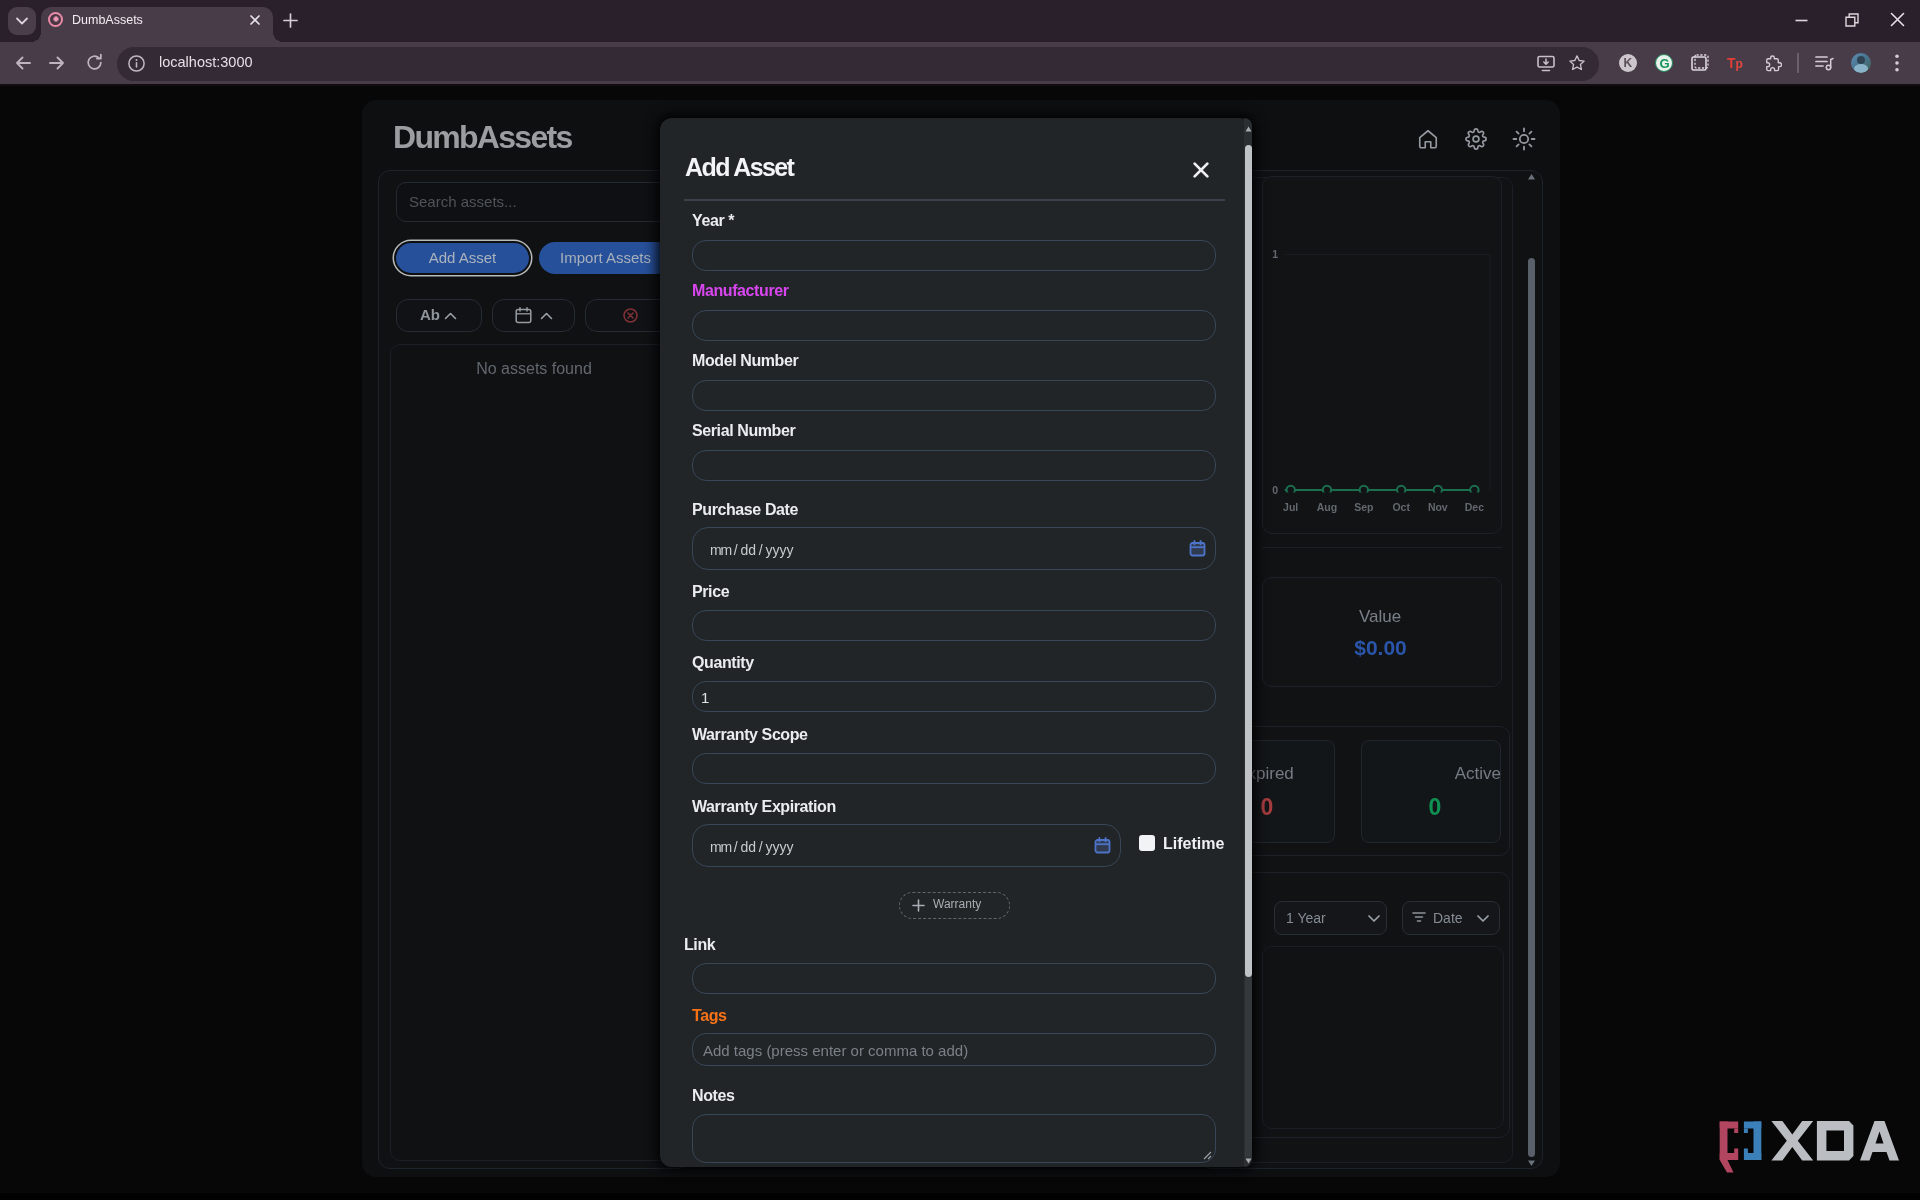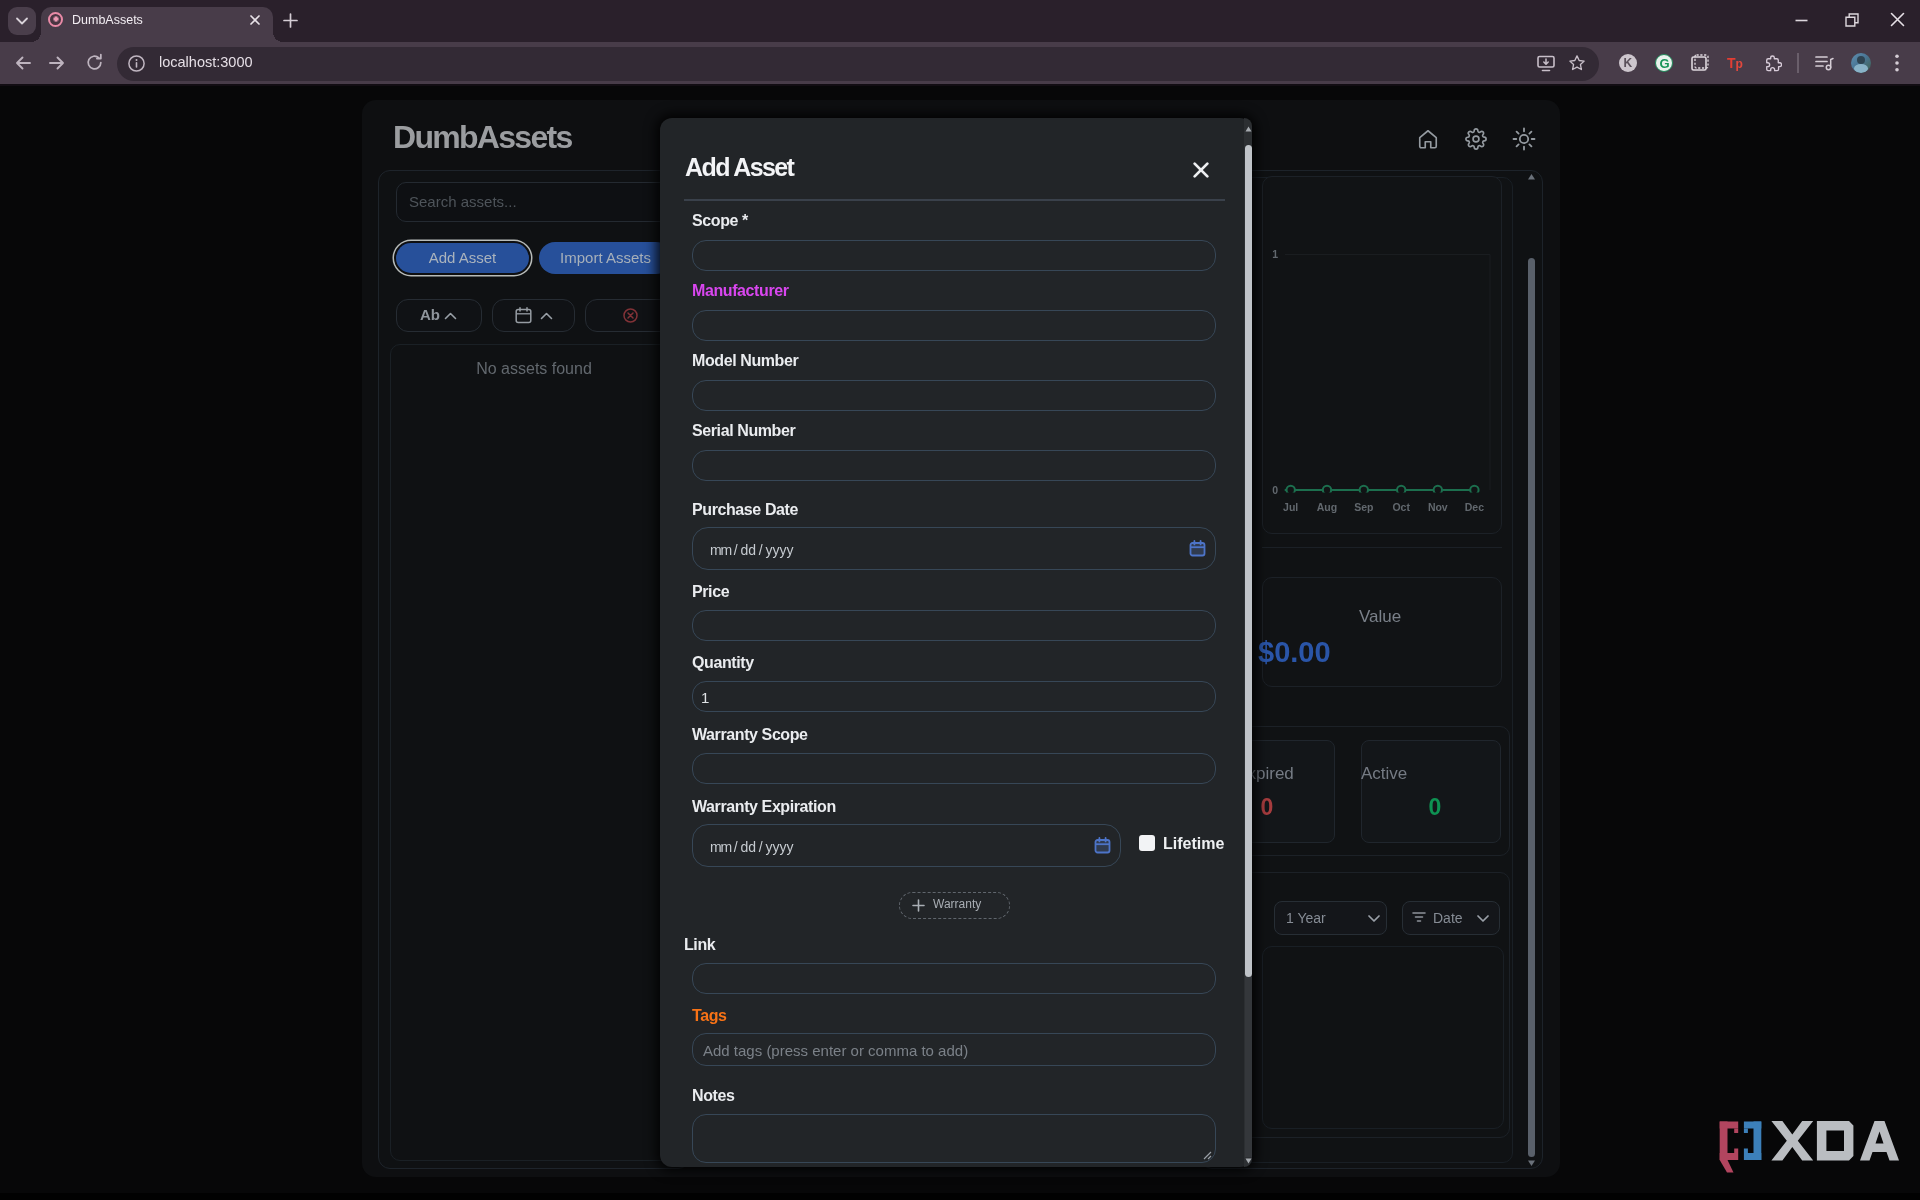--- a/index.html
+++ b/index.html
@@ -160,27 +160,27 @@
         <text x="65" y="268">Aug</text>
         <text x="101.8" y="268">Sep</text>
         <text x="139.2" y="268">Oct</text>
         <text x="175.8" y="268">Nov</text>
         <text x="212.4" y="268">Dec</text>
 </g>
     </svg>
 <div class="a" style="left:1262px;top:547px;width:240px;height:1px;background:#1b2026"></div>
 <div class="a" style="left:1262px;top:577px;width:240px;height:110px;border:1px solid #1c2127;border-radius:10px;background:#111315"></div>
 <div class="a" style="left:1258px;top:607px;width:244px;font-size:17px;color:#7a8089;text-align:center">Value</div>
-<div class="a" style="left:1258px;top:636px;width:245px;font-size:29px;font-weight:bold;color:#2a55a8;">$0.00</div>
+<div class="a" style="left:1258px;top:636px;width:245px;font-size:21px;font-weight:bold;color:#2a55a8;text-align:center">$0.00</div>
 <div class="a" style="left:1230px;top:726px;width:280px;height:130px;border:1px solid #1c2127;border-radius:10px"></div>
 <div class="a" style="left:1195px;top:740px;width:140px;height:103px;border:1px solid #20262d;border-radius:8px;background:#131619"></div>
 <div class="a" style="left:1361px;top:740px;width:140px;height:103px;border:1px solid #20262d;border-radius:8px;background:#131619"></div>
 <div class="a" style="left:1195px;top:764px;width:140px;font-size:17px;color:#757b84;text-align:center">Expired</div>
 <div class="a" style="left:1195px;top:794px;width:144px;font-size:23px;font-weight:bold;color:#a63c3e;text-align:center">0</div>
-<div class="a" style="left:1361px;top:764px;width:140px;font-size:17px;color:#757b84;text-align:left">Active</div>
+<div class="a" style="left:1361px;top:764px;width:140px;font-size:17px;color:#757b84;text-align:right">Active</div>
 <div class="a" style="left:1361px;top:794px;width:148px;font-size:23px;font-weight:bold;color:#0e9152;text-align:center">0</div>
 <div class="a" style="left:1230px;top:872px;width:280px;height:266px;border:1px solid #1c2127;border-radius:10px"></div>
 <div class="a" style="left:1274px;top:901px;width:113px;height:34px;border:1px solid #272e35;border-radius:8px;background:#14161a"></div>
 <div class="a" style="left:1286px;top:910px;font-size:14px;color:#868c95">1 Year</div>
 <svg class="a" style="left:1368px;top:915px" width="12" height="7" viewBox="0 0 12 7">
       <path d="M1 1 L6 6 L11 1" stroke="#9aa0a8" stroke-width="1.7" fill="none" stroke-linecap="round" stroke-linejoin="round"></path>
     </svg>
 <div class="a" style="left:1402px;top:901px;width:98px;height:34px;border:1px solid #272e35;border-radius:8px;background:#14161a"></div>
 <svg class="a" style="left:1412px;top:911px" width="14" height="12" viewBox="0 0 14 12">
       <path d="M1 2 H13 M3.5 6 H10.5 M5.5 10 H8.5" stroke="#8d939b" stroke-width="1.6" stroke-linecap="round"></path>
@@ -218,21 +218,21 @@
 <path d="M102.9 4 H135 L139.4 8.4 V39.1 L135 43.5 H102.9 Z M112.4 13.5 V34 H130 V13.5 Z" fill-rule="evenodd"></path>
 <path d="M146 43.5 L160.5 4 H170.5 L185 43.5 H175.5 L172.5 35 H158.5 L155.5 43.5 Z M161.5 26.5 L169.5 26.5 L165.5 14.5 Z" fill-rule="evenodd"></path>
 </g>
 </svg>
 <div class="a" style="left:660px;top:118px;width:592px;height:1049px;background:#222528;border-radius:12px;box-shadow:0 0 12px 4px rgba(0,0,0,0.85)"></div>
 <div class="a" style="left:685px;top:153px;font-size:25px;font-weight:bold;color:#f3f4f6;letter-spacing:-1.6px">Add Asset</div>
 <svg class="a" style="left:1192px;top:161px" width="18" height="18" viewBox="0 0 17 17">
       <path d="M2.5 2.5 L14.5 14.5 M14.5 2.5 L2.5 14.5" stroke="#edeff1" stroke-width="2.6" stroke-linecap="round"></path>
     </svg>
 <div class="a" style="left:684px;top:199px;width:541px;height:1.5px;background:#3a414b"></div>
-<div class="a" style="left:692px;top:212px;font-size:16px;font-weight:bold;color:#eaecef;letter-spacing:-0.4px">Scope *</div>
+<div class="a" style="left:692px;top:212px;font-size:16px;font-weight:bold;color:#eaecef;letter-spacing:-0.4px">Year *</div>
 <div class="a" style="left:692px;top:240px;width:524px;height:31px;border:1px solid #374757;border-radius:14px"></div>
 <div class="a" style="left:692px;top:282px;font-size:16px;font-weight:bold;color:#d946ef;letter-spacing:-0.4px">Manufacturer</div>
 <div class="a" style="left:692px;top:310px;width:524px;height:31px;border:1px solid #374757;border-radius:14px"></div>
 <div class="a" style="left:692px;top:352px;font-size:16px;font-weight:bold;color:#eaecef;letter-spacing:-0.4px">Model Number</div>
 <div class="a" style="left:692px;top:380px;width:524px;height:31px;border:1px solid #374757;border-radius:14px"></div>
 <div class="a" style="left:692px;top:422px;font-size:16px;font-weight:bold;color:#eaecef;letter-spacing:-0.4px">Serial Number</div>
 <div class="a" style="left:692px;top:450px;width:524px;height:31px;border:1px solid #374757;border-radius:14px"></div>
 <div class="a" style="left:692px;top:501px;font-size:16px;font-weight:bold;color:#eaecef;letter-spacing:-0.4px">Purchase Date</div>
 <div class="a" style="left:692px;top:527px;width:524px;height:43px;border:1px solid #374757;border-radius:16px"></div>
 <div class="a" style="left:710px;top:542px;font-size:14px;color:#c6cbd0"><span style="letter-spacing:-1.2px">mm</span> / dd / yyyy</div>

